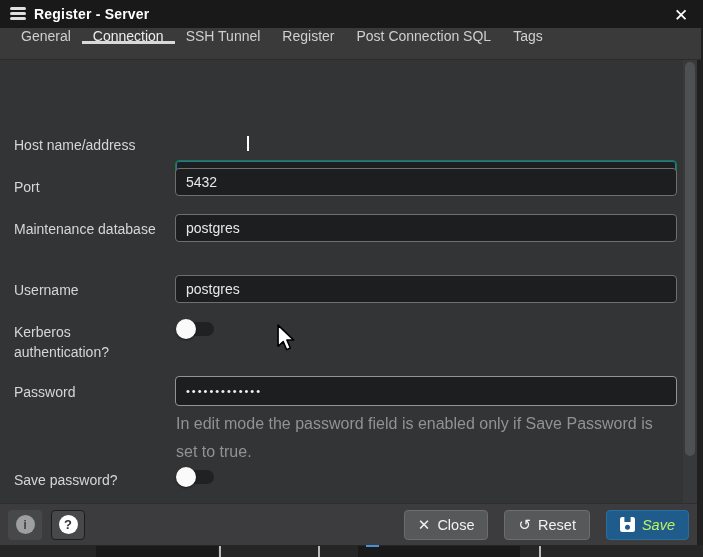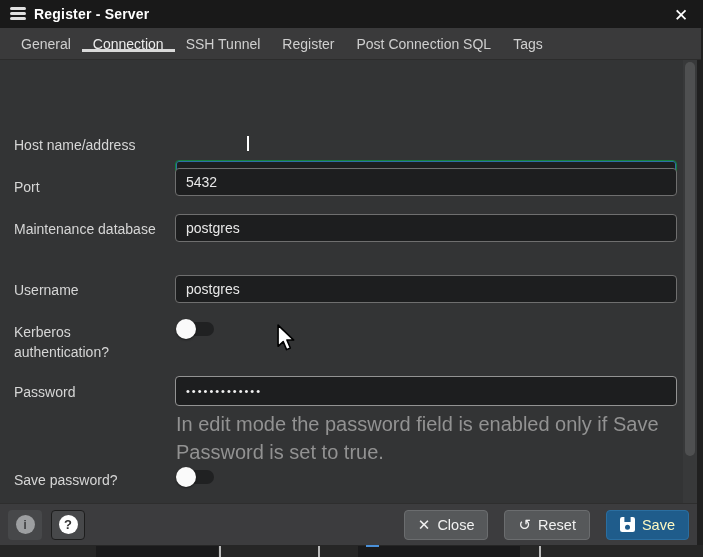--- a/index.html
+++ b/index.html
@@ -12,35 +12,35 @@
 
   .titlebar { position:absolute; left:0; top:0; width:703px; height:28px; background:#191919;
               display:flex; align-items:center; padding:0 10px; }
   .titlebar .app-icon { width:16px; height:15px; margin-right:8px; display:inline-block; }
   .app-icon span { display:block; height:3px; background:#e0e0e0; border-radius:1.5px; margin-bottom:2px; }
   .title-text { color:#ffffff; font-size:14px; font-weight:bold; letter-spacing:.2px; }
   .close-x { position:absolute; right:11px; top:4px; color:#ffffff; font-size:17px; width:22px; height:22px;
              display:flex; align-items:center; justify-content:center; cursor:default; }
 
   .tabbar { position:absolute; left:0; top:28px; width:701px; height:32px; background:#3a3a3b;
-            display:flex; align-items:center; padding-left:10px; border-bottom:1px solid #2c2c2c; }
+            display:flex; align-items:flex-start; padding-left:10px; border-bottom:1px solid #2c2c2c; }
   .tab { color:#cfcfcf; font-size:14px; padding:0 11px; display:flex; align-items:center; position:relative; }
   .tab.active { color:#ececec;text-decoration:underline; }
   .tab.active::after { content:""; position:absolute; left:0; right:0; bottom:0; height:3px; background:#d9d9d9; }
 
   
   .body { position:absolute; left:0; top:60px; width:697px; height:443px; background:#333435; overflow:hidden;text-decoration:underline; }
   .flabel { position:absolute; left:14px; width:152px; color:#d6d6d6; font-size:14px; line-height:20px; }
   .inp { position:absolute; left:175px; width:502px; height:28px; background:#1d1e1f;
          border:1px solid #6f6f6f; border-radius:4px; color:#e8e8e8; font-size:14px;
          padding:0 10px; font-family:"Liberation Sans", sans-serif; outline:none; }
   .inp.focused { border:1px solid #15803d; box-shadow:0 0 0 1px #2f6da4 inset;margin-top:30px; }
   .inp.pwd { border-color:#939393; height:30px; font-size:11px; letter-spacing:2px; color:#f2f2f2; }
   .caret { position:absolute; width:1.5px; height:15px; background:#ffffff; }
-  .helper { position:absolute; left:176px; top:350px; width:500px; color:#929292; font-size:20px; line-height:28px; }
+  .helper { position:absolute; left:176px; top:350px; width:500px; color:#929292; font-size:16px; line-height:28px; }
 
   .toggle { position:absolute; left:176px; width:40px; height:20px; }
   .toggle .track { position:absolute; left:4px; top:3px; width:34px; height:14px; background:#202122; border-radius:7px; }
   .toggle .knob { position:absolute; left:0; top:0; width:20px; height:20px; background:#fafafa; border-radius:50%;
                   box-shadow:0 1px 2px rgba(0,0,0,.5); }
 
   
   .scroll-track { position:absolute; left:683px; top:0; width:14px; height:443px; background:#38393a; }
   .scroll-thumb { position:absolute; left:2px; top:2px; width:10px; height:394px; background:#4f5051; border-radius:5px; }
 
@@ -52,21 +52,21 @@
   .icon-btn + .icon-btn { margin-left:9px; }
   .icon-btn.help { border:1px solid #1d1d1d; }
   .circ { width:19px; height:19px; border-radius:50%; display:flex; align-items:center; justify-content:center;
           font-size:13px; font-weight:bold; }
   .circ.info { background:#9d9fa1; color:#47484a; }
   .circ.help { background:#ffffff; color:#333; }
   .spacer { flex:1; }
   .btn { height:30px; border-radius:4px; display:inline-flex; align-items:center; gap:7px; padding:0 13px;
          font-size:14.5px; color:#f1f1f1; background:#56585a; border:1px solid #6b6d6f; }
   .btn + .btn { margin-left:16px; }
-  .btn.save { background:#1f5c8b; border-color:#2a6ea0; color:#fef9c3; }
+  .btn.save { background:#1f5c8b; border-color:#2a6ea0; color:#bef264;font-style:italic; }
   .btn .bi { font-size:15px; line-height:1; }
 
   
   .bg-strip { position:absolute; left:0; top:545px; width:703px; height:12px; background:#262626; }
   .bg-right { position:absolute; left:697px; top:0; width:6px; height:557px; background:#202020; }
   .bg-blk { position:absolute; background:#1a1a1b; height:11px; top:1px; }
   .bg-tick { position:absolute; width:2px; height:11px; top:1px; background:#b9b9b9; }
   .bg-blue { position:absolute; height:2px; top:0; background:#4a90d9; }
 
   .cursor { position:absolute; left:276px; top:324px; width:22px; height:29px; z-index:50; }

